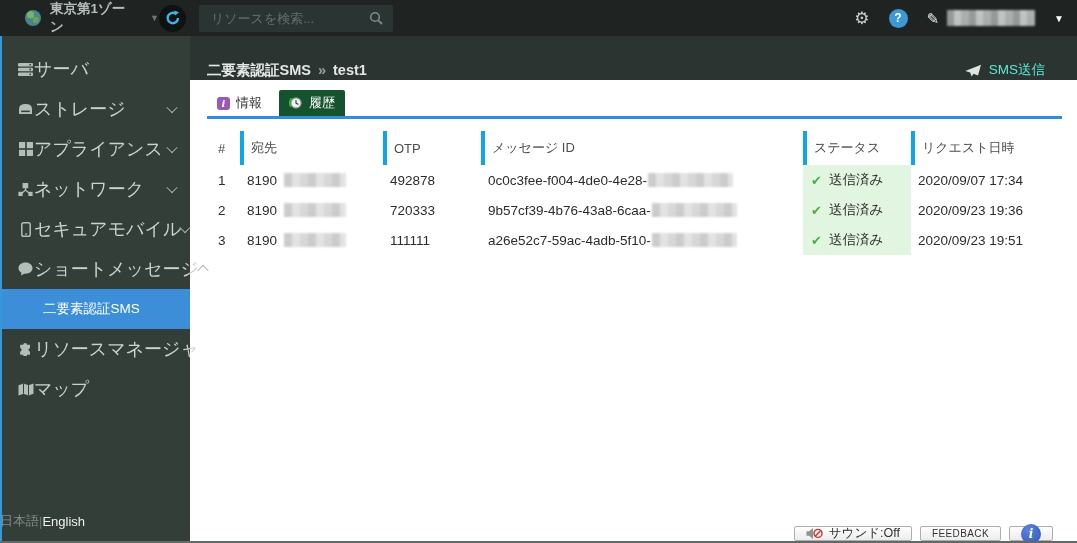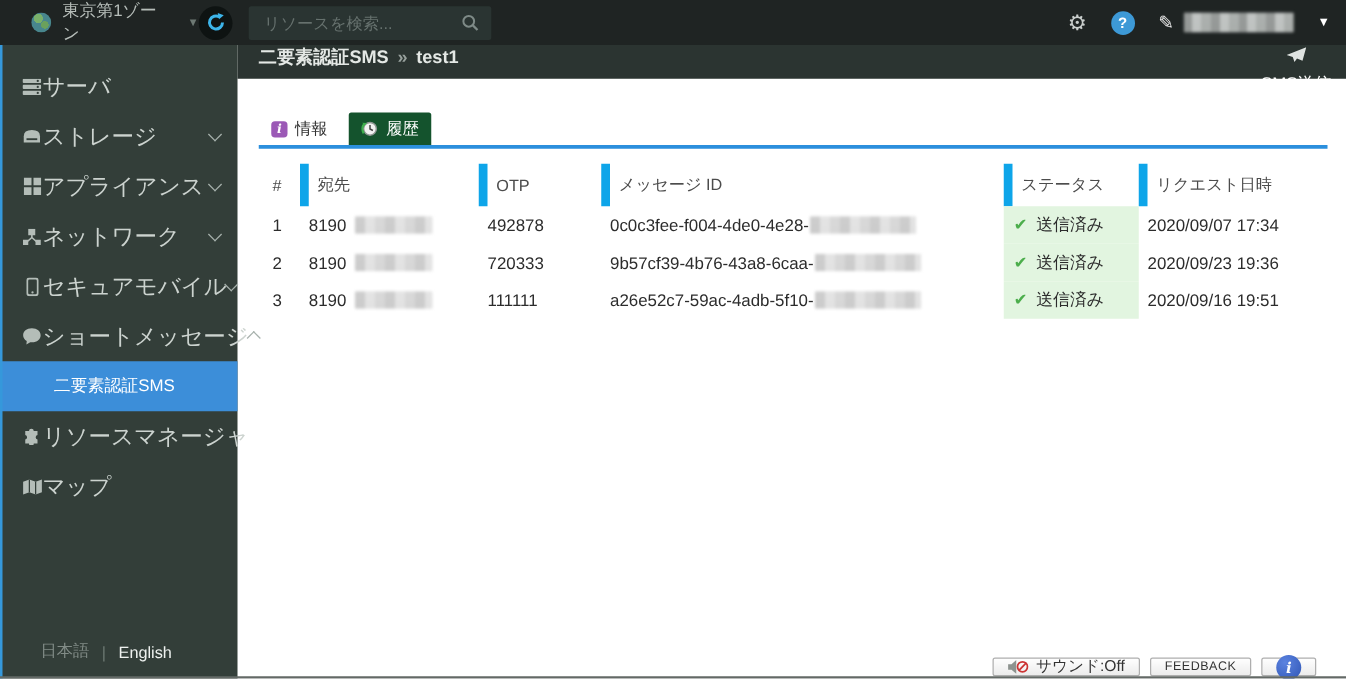--- a/index.html
+++ b/index.html
@@ -1,21 +1,21 @@
 <!DOCTYPE html>
 <html><head>
 <meta charset="utf-8">
 <style>
   html,body{margin:0;padding:0;background:#e9e9e9;}
   .root{position:relative;width:1077px;height:543px;background:#fff;overflow:hidden;
         font-family:"Liberation Sans","DejaVu Sans",sans-serif;-webkit-font-smoothing:antialiased;}
   
   .topbar{position:absolute;top:0;left:0;width:1077px;height:36px;background:#1f2423;display:flex;align-items:center;z-index:20;}
   .zone{display:flex;align-items:center;gap:9px;padding-left:25px;width:134px;color:#b6bdb9;
-        font-size:13.5px;font-weight:normal;cursor:pointer;}
+        font-size:13.5px;font-weight:bold;cursor:pointer;}
   .globe16{width:16px;height:16px;border-radius:50%;flex:none;
         background:radial-gradient(circle at 35% 30%,#79b06a 0 24%,transparent 25%),
                    radial-gradient(circle at 68% 62%,#6aa15c 0 20%,transparent 21%),
                    radial-gradient(circle at 50% 45%,#48868d 0 70%,#35666c 100%);}
   .zone-caret{color:#6d7873;font-size:9px;margin-left:2px;}
   .refresh{width:27px;height:27px;border-radius:50%;background:#0e1312;border:none;display:flex;
         align-items:center;justify-content:center;cursor:pointer;padding:0;}
   .search{margin-left:13px;width:194px;height:27px;background:#2a3432;border-radius:2px;
         display:flex;align-items:center;padding:0 10px;box-sizing:border-box;}
   .search input{flex:1;background:transparent;border:none;outline:none;color:#c9d1ce;font-size:13px;
@@ -40,32 +40,32 @@
   .blue-edge{position:absolute;top:0;left:0;width:2px;height:100%;background:#3598db;}
   .nav{padding-top:13px;}
   .nav-item{height:40px;display:flex;align-items:center;padding:0 14px 0 17px;cursor:pointer;}
   .nav-ico{width:17px;display:flex;justify-content:center;flex:none;}
   .nav-label{color:#ccd3cf;font-size:18px;flex:1;white-space:nowrap;}
   .chev{width:7px;height:7px;border-right:1.7px solid #a7b1ac;border-bottom:1.7px solid #a7b1ac;flex:none;}
   .chev.down{transform:rotate(45deg) translate(-1px,-1px);}
   .chev.up{transform:rotate(-135deg) translate(-1px,-1px);}
   .submenu-active{height:40px;background:#3c8ed9;display:flex;align-items:center;padding-left:43px;
         color:#fff;font-size:13.5px;cursor:pointer;}
-  .lang{position:absolute;bottom:13px;left:0;width:170px;display:flex;justify-content:center;
-        align-items:center;gap:10px;font-size:13px;}
+  .lang{position:absolute;bottom:13px;left:0;width:170px;display:flex;
+        align-items:center;font-size:13px;}
   .lang .ja{color:#828c87;cursor:pointer;}
   .lang .divider{color:#6e7873;}
   .lang .en{color:#eef1ef;cursor:pointer;}
   
-  .pageheader{position:absolute;top:36px;left:190px;width:887px;height:27px;background:#2b3431;
-        display:flex;align-items:flex-start;z-index:15;}
+  .pageheader{position:absolute;top:36px;left:190px;width:887px;height:44px;background:#2b3431;
+        display:flex;align-items:flex-end;z-index:15;}
   .ph-title{margin-left:17px;font-size:14.5px;font-weight:bold;color:#e4e8e5;}
   .ph-sep{color:#98a19d;margin:0 7px;}
-  .sms-btn{margin-left:auto;display:flex;align-items:center;gap:8px;color:#ffffff;font-size:13.5px;
-        background:none;border:none;margin-right:6px;cursor:pointer;font-family:inherit;flex-direction:column;}
+  .sms-btn{margin-left:auto;display:flex;align-items:center;gap:8px;color:#5eead4;font-size:13.5px;
+        background:none;border:none;margin-right:26px;cursor:pointer;font-family:inherit;}
   .del-btn{height:40px;display:flex;align-items:center;gap:8px;background:#5d2c2c;color:#ececec;
         font-size:13.5px;border:none;padding:0 13px;margin-right:14px;cursor:pointer;font-family:inherit;}
   .del-ico{position:relative;width:12px;height:15px;flex:none;}
   .del-doc{position:absolute;top:0;right:0;width:10px;height:14px;border-radius:1.5px;
         background:linear-gradient(#e8edf6 0 2px,#b9c6de 2px 3px,#e8edf6 3px 6px,#b9c6de 6px 7px,#e8edf6 7px 100%);}
   .del-warn{position:absolute;left:-2px;bottom:-1px;width:0;height:0;
         border-left:5px solid transparent;border-right:5px solid transparent;border-bottom:8px solid #f0c419;}
   
   .content{position:absolute;top:76px;left:190px;width:887px;height:467px;background:#fff;z-index:5;}
   .tabs{position:absolute;top:14px;left:17px;display:flex;gap:7px;}
@@ -73,21 +73,21 @@
   .tab.active{background:#14532d;color:#fff;border-radius:2px 2px 0 0;}
   .info-ico{width:13px;height:13px;border-radius:3px;background:#9b59b6;color:#fff;font-size:10px;
         font-weight:bold;display:flex;align-items:center;justify-content:center;
         font-family:"DejaVu Serif",serif;font-style:italic;}
   .tab-underline{position:absolute;top:40px;left:17px;right:15px;height:3px;background:#2b8fdd;}
   
   .tbl{position:absolute;top:55px;left:17px;right:15px;display:grid;
         grid-template-columns:33px 143px 98px 322px 108px 1fr;grid-template-rows:34px 30px 30px 30px;}
   .cell{display:flex;align-items:center;padding-left:7px;box-sizing:border-box;}
   .th{color:#4c4c4c;font-size:13px;}
-  .th.bordered{border-left:7px solid #0ea5e9;}
+  .th.bordered{border-left:4px solid #0ea5e9;}
   .num{padding-left:11px;}
   .td{font-size:13.5px;color:#2c2c2c;}
   .td.status{background:#e2f5e0;padding-left:8px;}
   .check{color:#4cae4c;font-weight:bold;font-size:13px;margin-right:7px;}
   .blur-to{width:62px;height:14px;margin-left:7px;}
   .blur-id{width:85px;height:14px;margin-left:1px;}
   
   .footer-btns{position:absolute;right:24px;bottom:2px;display:flex;gap:8px;align-items:stretch;height:15px;}
   .fbtn{display:flex;align-items:center;gap:6px;padding:0 11px;background:linear-gradient(#fefefe,#ececec);
         border:1px solid #aeaeae;border-radius:2px;font-size:12.5px;color:#333;cursor:pointer;font-family:inherit;}
@@ -322,21 +322,21 @@
         </div>
       <div class="cell td">111111</div>
       <div class="cell td">
           <span>a26e52c7-59ac-4adb-5f10-</span>
           <span class="blurbox light blur-id"></span>
         </div>
       <div class="cell td status">
           <span class="check">✔</span>
           <span>送信済み</span>
         </div>
-      <div class="cell td">2020/09/16 19:51</div>
+      <div class="cell td">2020/09/23 19:51</div>
     </div>
 
     <div class="footer-btns">
       <button class="fbtn">
         <svg width="17" height="13" viewBox="0 0 17 13">
           <path d="M0.5 4.3 h2.7 L7 1 v11 L3.2 8.7 H0.5 Z" fill="#8d938f"></path>
           <circle cx="12" cy="6.4" r="4" fill="none" stroke="#cc3333" stroke-width="1.4"></circle>
           <line x1="9.2" y1="9.3" x2="14.8" y2="3.5" stroke="#cc3333" stroke-width="1.4"></line>
         </svg>
         <span>サウンド:Off</span>

